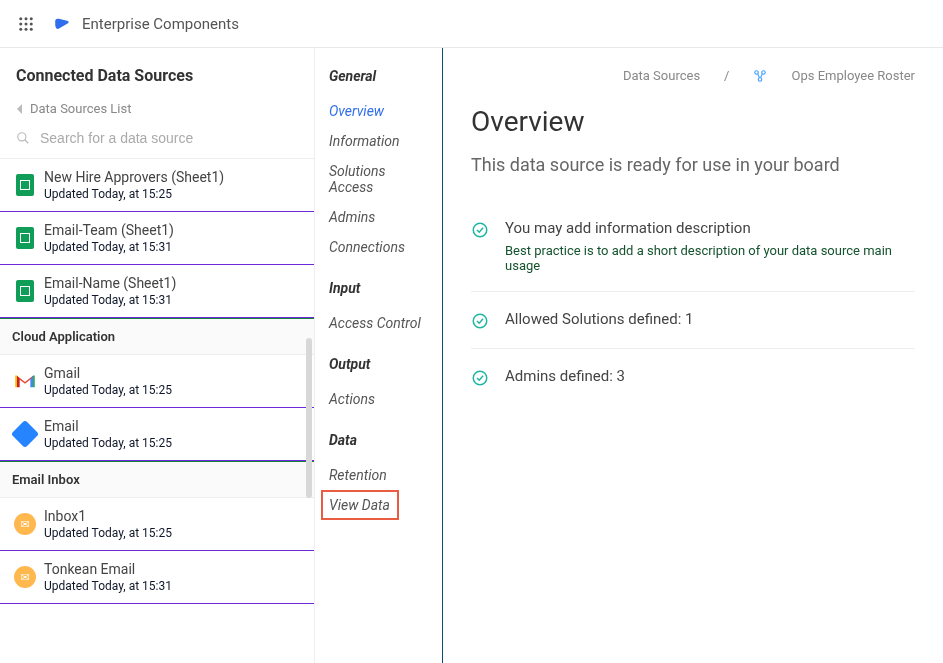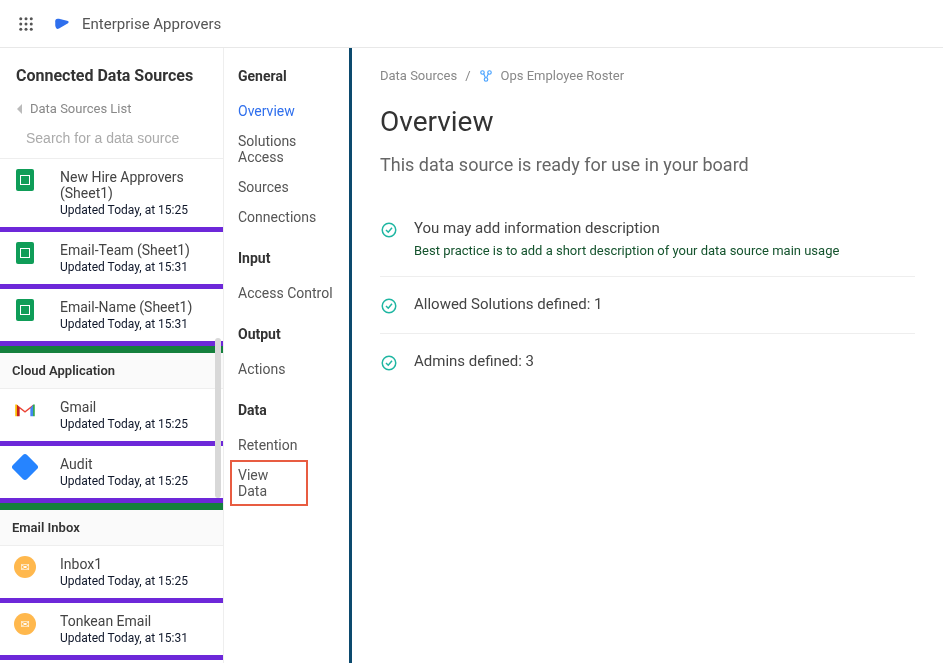--- a/index.html
+++ b/index.html
@@ -3,51 +3,51 @@
 <meta charset="utf-8">
 <style>
   * { box-sizing: border-box; margin: 0; padding: 0; }
   body { font-family: -apple-system, BlinkMacSystemFont, "Segoe UI", Roboto, Arial, sans-serif; color: #333; background: #fff; font-size: 14px; width: 943px; height: 663px; overflow: hidden; }
   .topbar { height: 48px; display: flex; align-items: center; padding: 0 16px; border-bottom: 1px solid #eee; position: relative; }
   .topbar::after { content:""; position:absolute; left:0; right:0; bottom:-1px; height:1px; background:#e8e8e8; }
   .apps-icon { width: 20px; height: 20px; display: inline-flex; align-items: center; justify-content: center; margin-right: 16px; color:#555; }
   .brand-icon { width: 20px; height: 20px; display:inline-flex; align-items:center; justify-content:center; margin-right: 10px; color:#2f6fed; }
   .brand-text { font-size: 15px; color:#555; }
   .layout { display: flex; height: calc(100% - 48px); }
-  .col-left { width: 224px; border-right: 1px solid #eee; display:flex; flex-direction:column; }
+  .col-left { width: 315px; border-right: 1px solid #eee; display:flex; flex-direction:column; }
   .col-left-inner { overflow-y: auto; flex:1; position:relative; }
   .col-left-header { padding: 18px 16px 10px 16px; }
   .col-left-header h2 { font-size: 16px; font-weight: 700; color:#333; }
   .back-link { padding: 6px 16px 10px 16px; font-size: 13px; color:#888; display:flex; align-items:center; gap:6px; }
   .search-row { padding: 4px 16px 12px 16px; display:flex; align-items:center; gap:10px; color:#aaa; }
   .search-input { border:none; outline:none; font-size:14px; color:#0369a1; flex:1; }
   .search-input::placeholder { color:#aaa; }
   .list { border-top:1px solid #eee; }
-  .group-heading { padding: 10px 12px; font-size: 13px; font-weight:600; color:#333; background:#fafafa; border-bottom:1px solid #eee; border-top:7px solid #15803d; }
-  .item { display:flex; align-items:flex-start; gap:24px; padding: 10px 14px; border-bottom:5px solid #6d28d9; }
+  .group-heading { padding: 10px 12px; font-size: 13px; font-weight:600; color:#333; background:#fafafa; border-bottom:1px solid #eee; border-top:1px solid #15803d; }
+  .item { display:flex; align-items:center; gap:8px; padding: 10px 14px; border-bottom:1px solid #6d28d9; }
   .item-icon { width:22px; height:22px; display:flex; align-items:center; justify-content:center; flex-shrink:0; }
   .sheet-badge { width:18px; height:22px; background:#0f9d58; border-radius:2px; display:flex; align-items:center; justify-content:center; }
   .sheet-badge::before { content:""; width:8px; height:8px; border:1px solid #fff; }
   .gmail-badge svg { width:22px; height:16px; }
   .jira-badge { width:20px; height:20px; background:#2684ff; transform:rotate(45deg); border-radius:3px; }
   .email-badge { width:22px; height:22px; border-radius:50%; background:#ffb84d; display:flex; align-items:center; justify-content:center; color:#fff; font-size:11px; }
   .item-texts { display:flex; flex-direction:column; }
   .item-title { font-size: 14px; color:#444; }
   .item-sub { font-size: 12px; color:#0f172a; margin-top:2px; }
   .scroll-hint { position:absolute; right:2px; top:180px; width:6px; height:160px; background:#d8d8d8; border-radius:3px; }
 
-  .col-mid { width: 128px; border-right: 3px solid #0c4a6e; padding: 20px 0; }
+  .col-mid { width: 128px; border-right: 1px solid #0c4a6e; padding: 20px 0; font-style: italic; }
   .mid-section { padding: 0 14px 18px 14px; }
   .mid-heading { font-size: 14px; font-weight:700; color:#333; margin-bottom: 12px; }
   .mid-link { display:block; font-size: 14px; color:#555; padding: 7px 0; cursor:pointer; }
   .mid-link.active { color:#2f6fed; }
   .mid-link.highlighted { border:2px solid #e85c41; padding:5px 6px; margin-left:-8px; width:78px; }
 
   .col-main { flex:1; padding: 20px 28px; }
-  .breadcrumb { font-size: 13px; color:#888; display:flex; align-items:center; gap:8px; }
+  .breadcrumb { font-size: 13px; color:#888; display:flex; align-items:center; gap:24px;justify-content:flex-end; }
   .breadcrumb a { color:#888; text-decoration:none; }
   .bc-icon { width:14px; height:14px; display:inline-flex; align-items:center; justify-content:center; color:#4aa3ff; }
   h1.page-title { font-size: 28px; font-weight:400; color:#333; margin-top: 22px; }
   .page-sub { font-size: 18px; color:#666; margin-top: 16px; }
   .checks { margin-top: 26px; border-top:0; }
   .check-row { display:flex; align-items:flex-start; gap:16px; padding: 18px 0; border-bottom:1px solid #eee; }
   .check-icon { width:18px; height:18px; display:flex; align-items:center; justify-content:center; color:#1fb6a2; flex-shrink:0; margin-top:2px; }
   .check-title { font-size: 15px; color:#444; }
   .check-sub { font-size: 13px; color:#14532d; margin-top:6px; }
 </style>
@@ -66,21 +66,21 @@
         <circle cx="5" cy="19" r="2"></circle>
         <circle cx="12" cy="19" r="2"></circle>
         <circle cx="19" cy="19" r="2"></circle>
       </svg>
   </span>
   <span class="brand-icon">
     <svg viewBox="0 0 24 24" width="18" height="18" fill="currentColor">
         <path d="M3 10 Q2 4 8 5 L20 8 Q22 9 20 11 L8 18 Q4 20 3 14 Z"></path>
       </svg>
   </span>
-  <span class="brand-text">Enterprise Approvers</span>
+  <span class="brand-text">Enterprise Components</span>
 </div>
 
 <div class="layout">
   <div class="col-left">
     <div class="col-left-header">
       <h2>Connected Data Sources</h2>
     </div>
     <div class="back-link">
       <svg width="8" height="10" viewBox="0 0 8 10" fill="#bbb">
           <path d="M6 0 L1 5 L6 10 Z"></path>
@@ -138,21 +138,21 @@
           <div class="item-texts">
             <span class="item-title">Gmail</span>
             <span class="item-sub">Updated Today, at 15:25</span>
           </div>
         </div>
         <div class="item">
           <div class="item-icon">
               <div class="jira-badge"></div>
             </div>
           <div class="item-texts">
-            <span class="item-title">Audit</span>
+            <span class="item-title">Email</span>
             <span class="item-sub">Updated Today, at 15:25</span>
           </div>
         </div>
         <div class="group-heading">Email Inbox</div>
         <div class="item">
           <div class="item-icon">
               <div class="email-badge">✉</div>
             </div>
           <div class="item-texts">
             <span class="item-title">Inbox1</span>
@@ -169,22 +169,23 @@
           </div>
         </div>
       </div>
     </div>
   </div>
 
   <div class="col-mid">
     <div class="mid-section">
       <div class="mid-heading">General</div>
       <span class="mid-link active">Overview</span>
+      <span class="mid-link">Information</span>
       <span class="mid-link">Solutions Access</span>
-      <span class="mid-link">Sources</span>
+      <span class="mid-link">Admins</span>
       <span class="mid-link">Connections</span>
     </div>
     <div class="mid-section">
       <div class="mid-heading">Input</div>
       <span class="mid-link">Access Control</span>
     </div>
     <div class="mid-section">
       <div class="mid-heading">Output</div>
       <span class="mid-link">Actions</span>
     </div>

